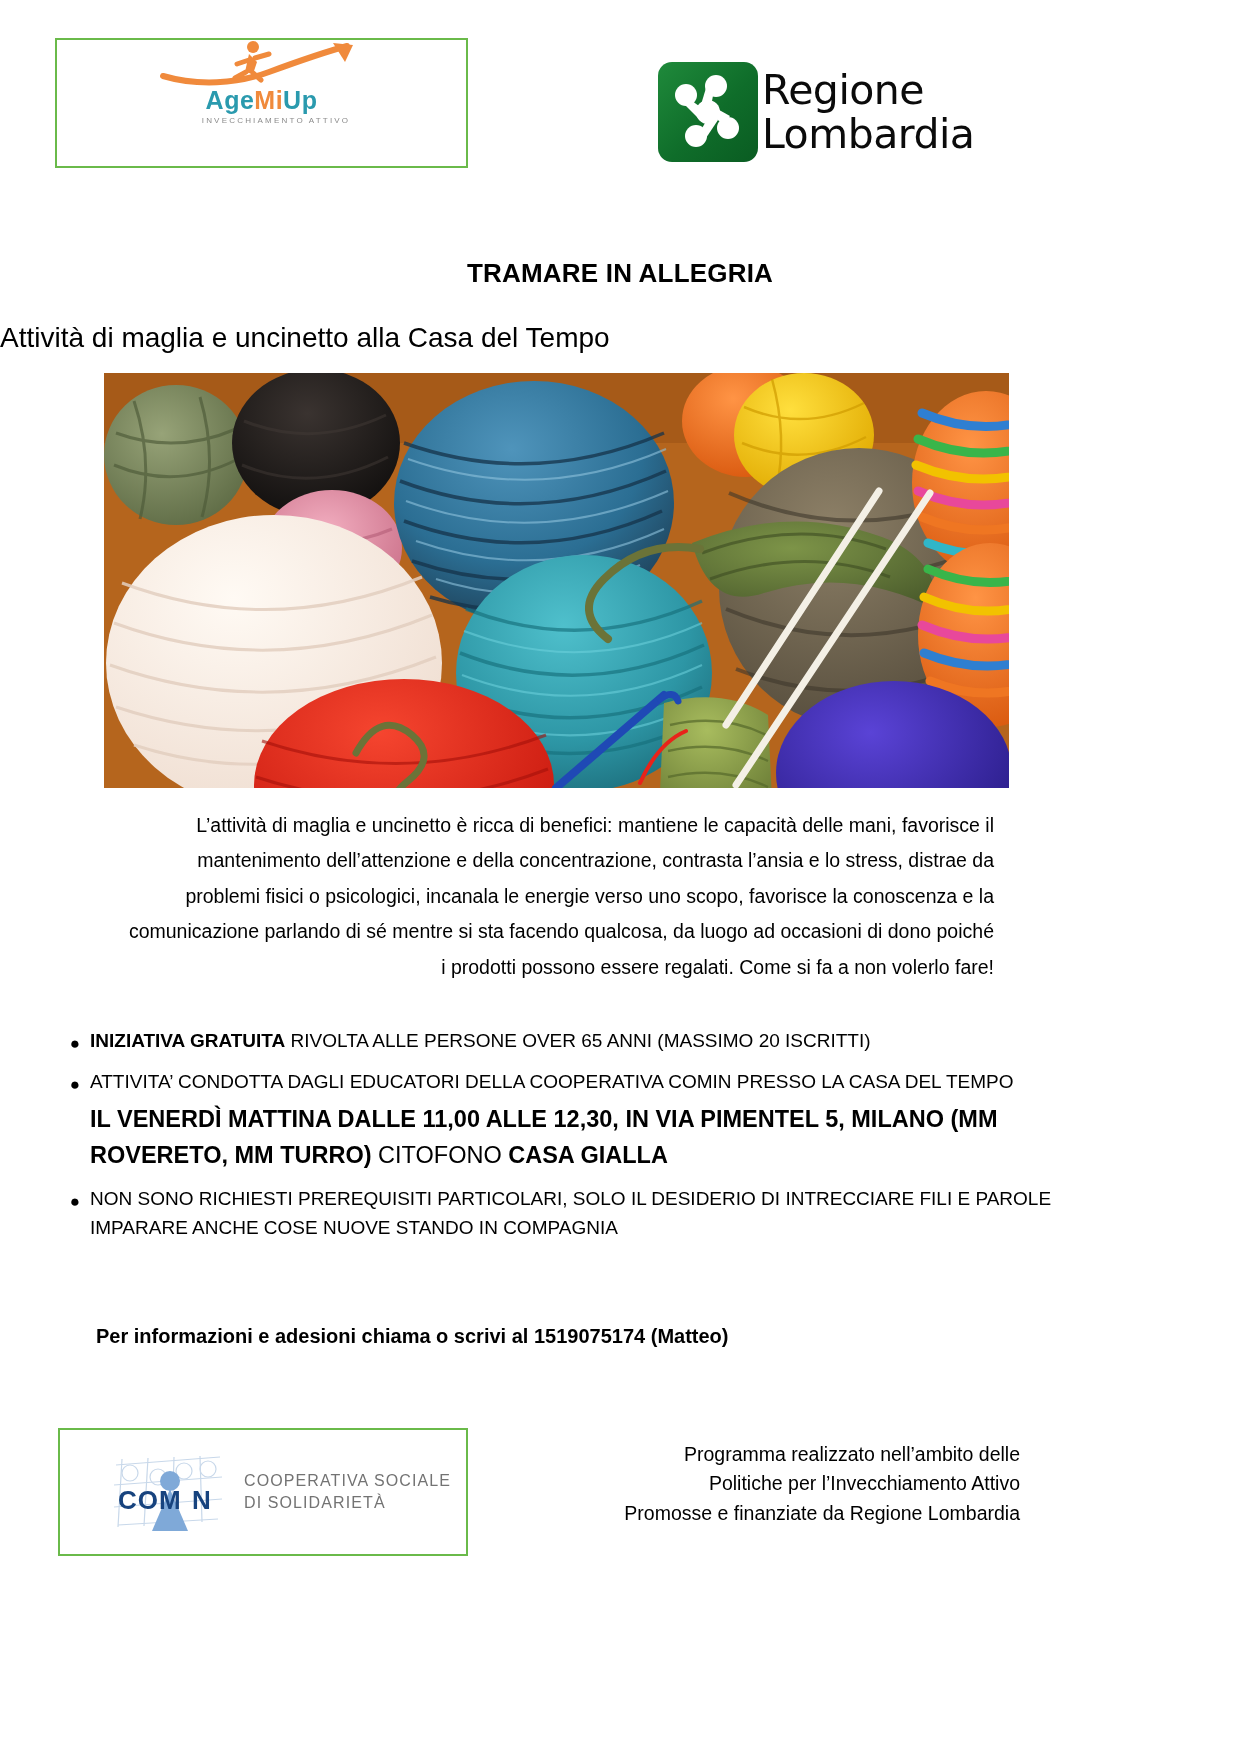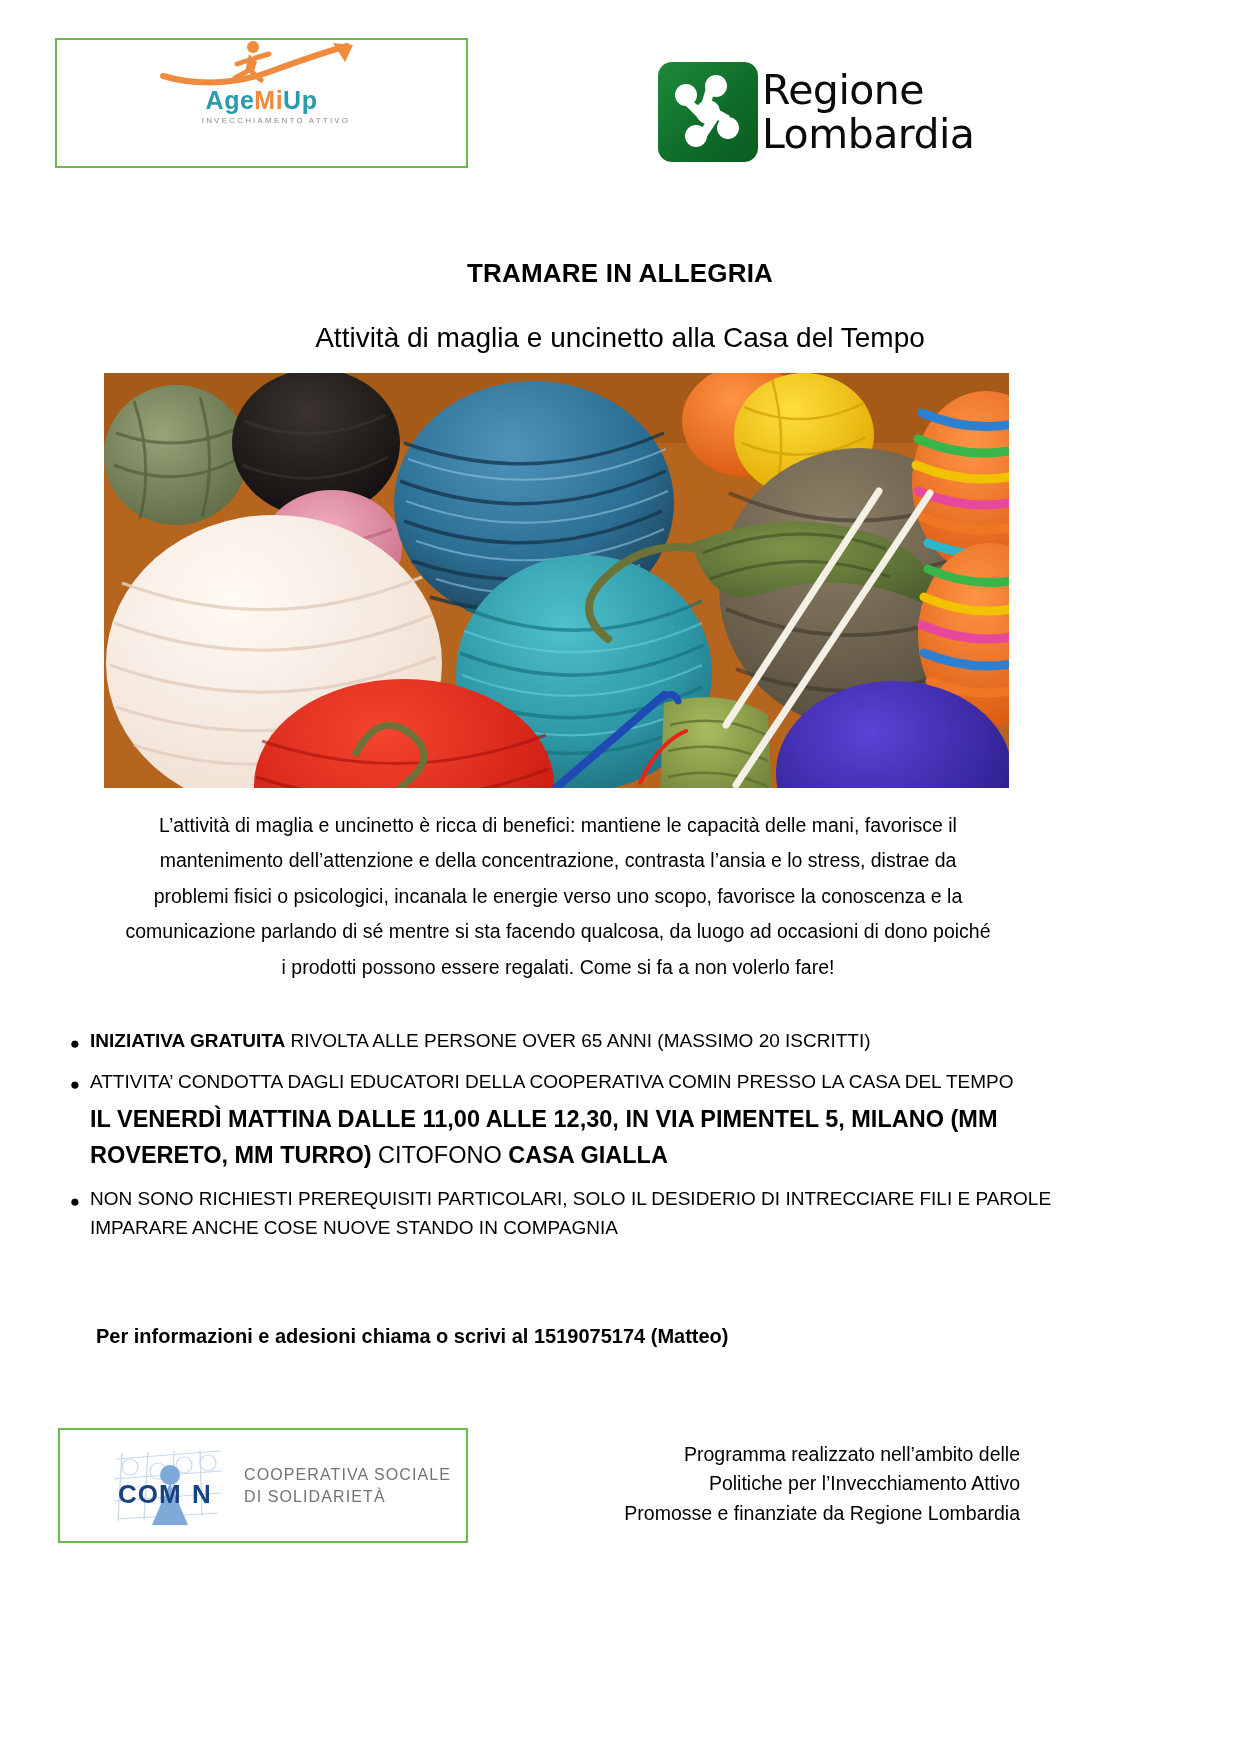--- a/index.html
+++ b/index.html
@@ -97,21 +97,20 @@
     text-align: center;
     font-size: 26px;
     font-weight: bold;
     letter-spacing: 0.2px;
   }
   .title-sub {
     position: absolute;
     left: 0;
     top: 322px;
     width: 1240px;
-    text-align: center;
     font-size: 28px;
     font-weight: 400;
   }
 
   
   .photo {
     position: absolute;
     left: 104px;
     top: 373px;
     width: 905px;
@@ -120,21 +119,21 @@
     background: #b5651d;
   }
   .photo svg { display: block; }
 
   
   .intro {
     position: absolute;
     left: 122px;
     top: 808px;
     width: 872px;
-    text-align: center;
+    text-align: right;
     font-size: 19.5px;
     line-height: 1.82;
   }
 
   
   .bullets {
     position: absolute;
     left: 60px;
     top: 1027px;
     width: 1000px;
@@ -181,21 +180,21 @@
     font-size: 20.5px;
     font-weight: 400;
   }
 
   
   .logo-box-bottom {
     position: absolute;
     left: 58px;
     top: 1428px;
     width: 410px;
-    height: 115px;
+    height: 128px;
     border: 2px solid #6aba4a;
     background: #ffffff;
     box-sizing: border-box;
   }
   .comin {
     position: absolute;
     left: 0; top: 0; right: 0; bottom: 0;
     display: flex;
     align-items: center;
     padding-left: 48px;

